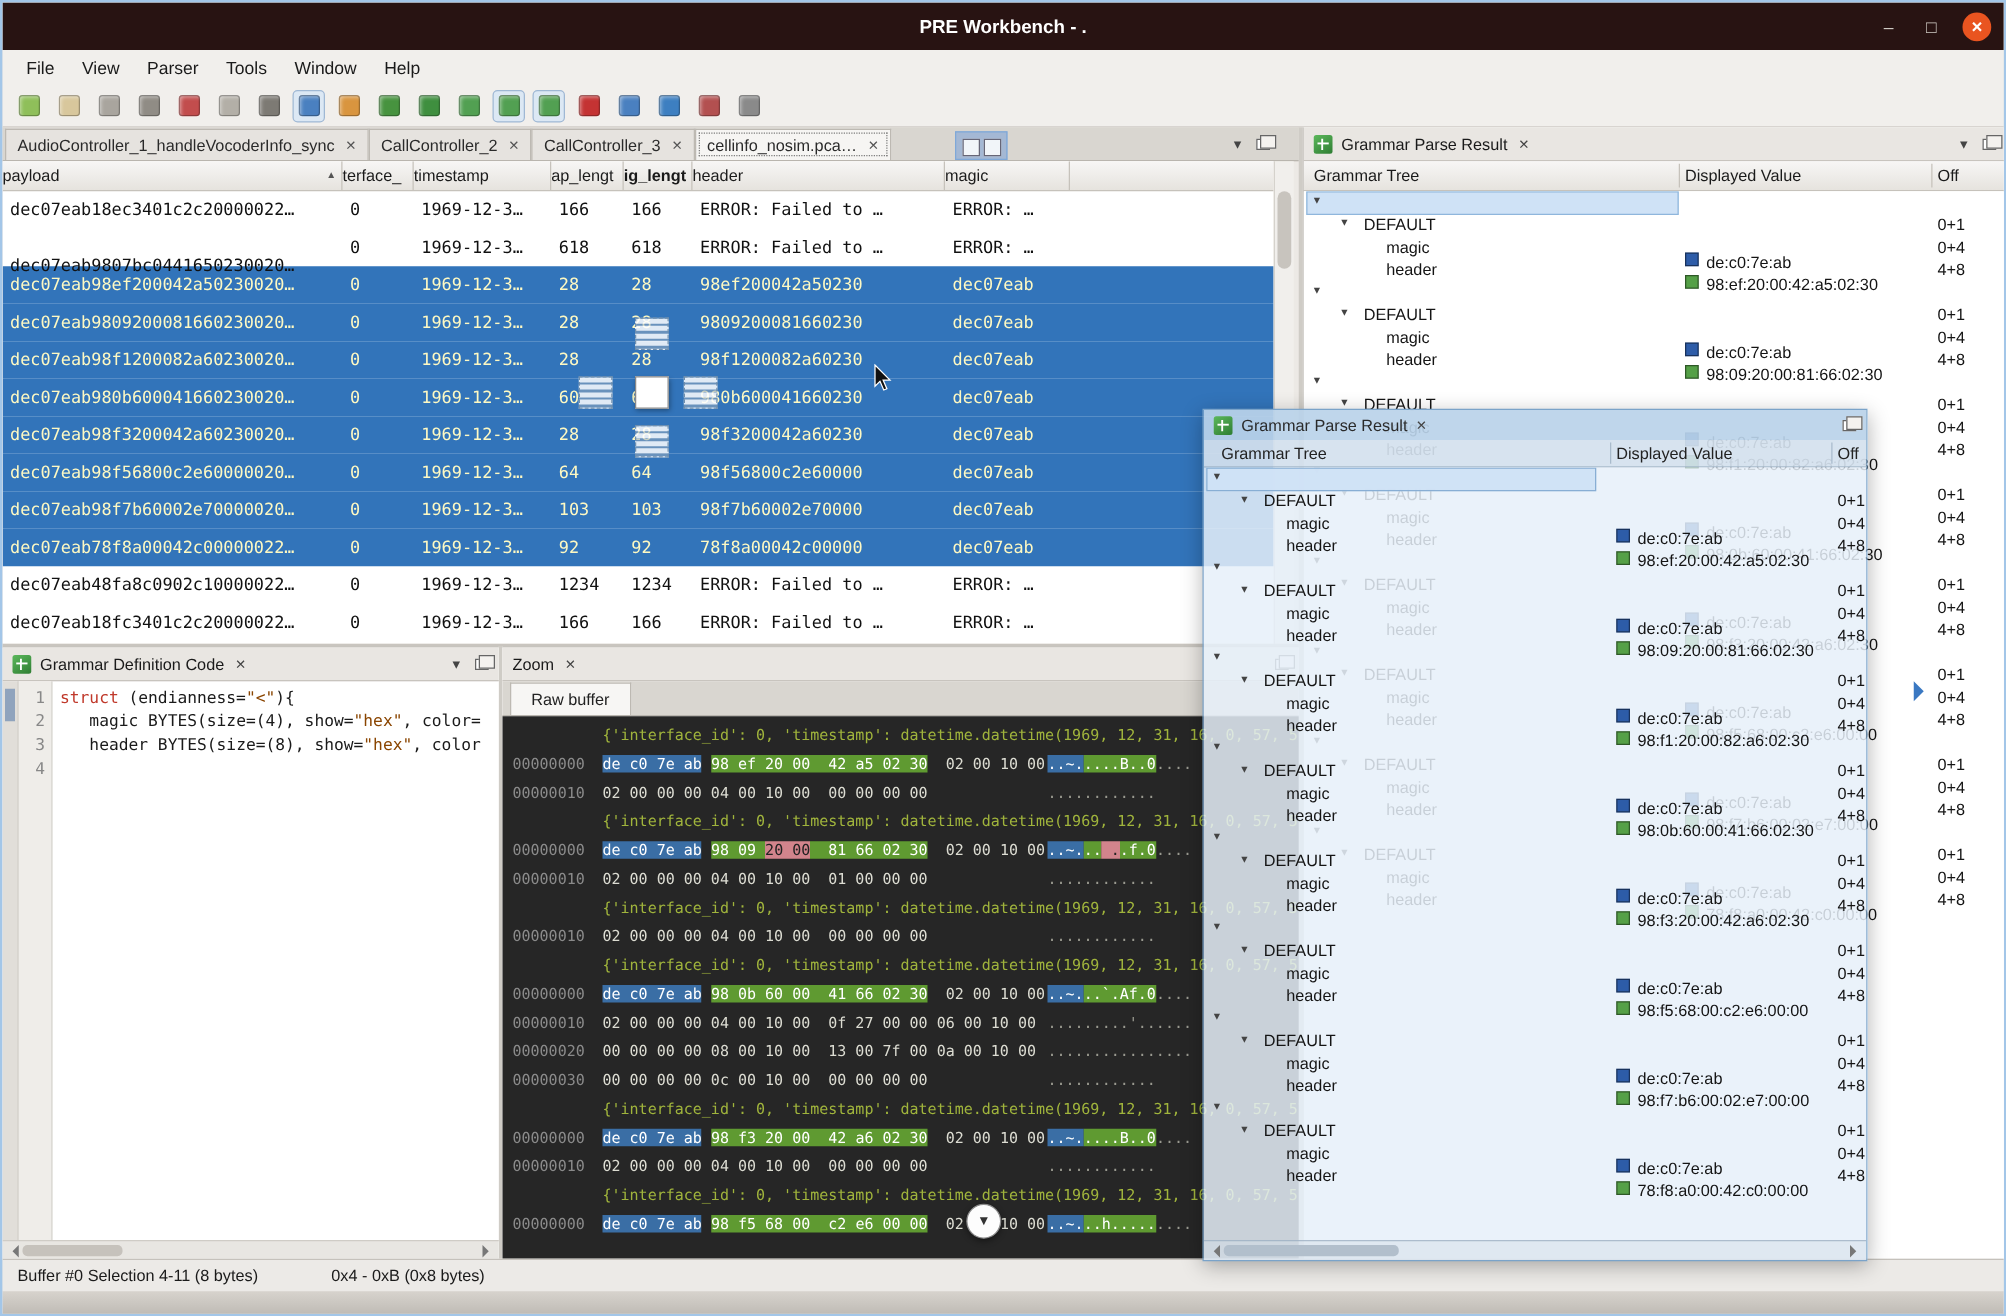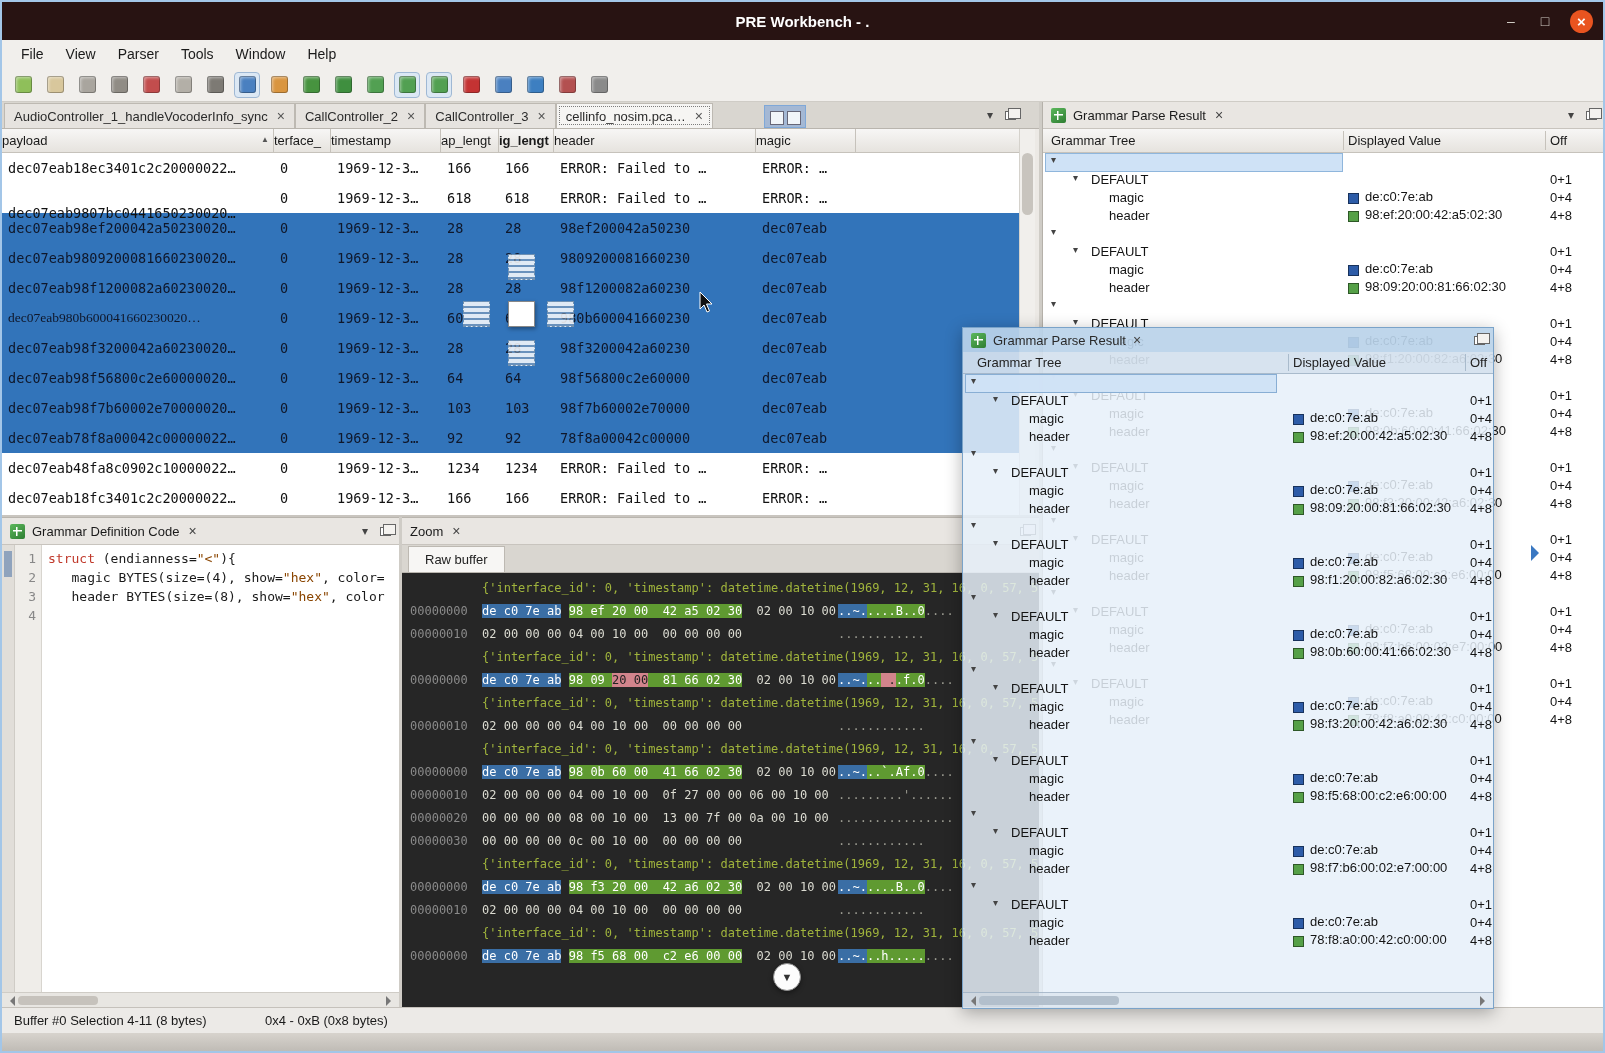--- a/index.html
+++ b/index.html
@@ -31,21 +31,21 @@
   .ddglyph{color:#444;font-size:12px}
   .detach{width:11px;height:9px;border:1px solid #666;position:relative;background:#fff}
   .detach::before{content:"";position:absolute;left:2px;top:-4px;width:11px;height:9px;border:1px solid #666;background:#f4f2ef}
 
   
   .ptable{position:absolute;top:127px;left:0;width:1017px;height:386px;background:#fff;overflow:hidden}
   .ptable-header{display:flex;height:24px;background:linear-gradient(#f7f6f5,#e6e3de);border-bottom:1px solid #c6c2bb;font-size:13px;color:#1a1a1a}
   .pth{border-right:1px solid #c6c2bb;display:flex;align-items:center;justify-content:flex-start;position:relative;flex:none}
   .sortglyph{position:absolute;right:4px;top:6px;font-size:8px;color:#555}
   .prow{display:flex;height:30px;font-family:"DejaVu Sans Mono",monospace;font-size:13.5px;color:#111;align-items:center}
-  .prow.selected{background:var(--selblue);color:#0f172a}
+  .prow.selected{background:var(--selblue);color:#fef9c3}
   .pcell{padding:0 6px;overflow:hidden;white-space:nowrap;flex:none}
   .vscroll{position:absolute;left:1017px;top:127px;width:16px;height:386px;background:#f1efec;border-left:1px solid #d5d2cc}
   .vthumb{position:absolute;top:24px;left:2px;width:11px;height:62px;background:#c8c4be;border-radius:6px}
   .hsplit{position:absolute;top:513px;left:0;width:1037px;height:3px;background:#c9c5bf}
   .vsplit{position:absolute;left:1037px;top:100px;width:3px;height:905px;background:#cfccc6}
   .vsplit2{position:absolute;left:397px;top:515px;width:3px;height:490px;background:#cfccc6}
 
   
   .phead{height:27px;background:#e9e6e2;border-bottom:1px solid #c8c4be;display:flex;align-items:center;gap:7px;padding:0 8px;font-size:13px;color:#1a1a1a;position:relative}
   .phead .close{color:#444;font-size:14px;margin-left:2px}
@@ -94,21 +94,21 @@
   .cols span{position:absolute;top:4px}
   .c1{left:8px}.c2{left:305px}.c3{left:507px}
   .csep{position:absolute;top:2px;bottom:2px;width:1px;background:#c6c2bb}
   .csepa{left:300px}.csepb{left:502px}
   .tbody{position:absolute;top:51px;left:0;right:0;bottom:0;background:#fff;overflow:hidden}
   .trow{position:relative;height:18px;font-size:13px;color:#141414;white-space:nowrap}
   .texp{position:absolute;left:8px;top:1px;font-size:10px;color:#444}
   .tdef .texp{left:30px}
   .tlabel{position:absolute;left:48px;top:1px}
   .tfield .tlabel{left:66px}
-  .tval{position:absolute;left:305px;top:0;display:flex;gap:6px;align-items:flex-end}
+  .tval{position:absolute;left:305px;top:13px;display:flex;gap:6px;align-items:flex-start}
   .tsq{width:11px;height:11px;border:1px solid rgba(0,0,0,.45);flex:none;display:inline-block}
   .toff{position:absolute;left:507px;top:1px}
   .troot.selected::before{content:"";position:absolute;left:2px;top:0;width:296px;height:17px;background:#cfe2f6;border:1px solid #8fb6dc}
   .scroll-right-indicator{position:absolute;left:1529px;top:543px;width:0;height:0;border:8px solid transparent;border-left-color:#3a78c2;z-index:32}
 
   
   .floatwin{position:absolute;left:960px;top:325px;width:532px;height:682px;border:1px solid #7aa3c9;box-shadow:0 4px 16px rgba(0,0,0,.3);z-index:40;overflow:hidden}
   .fhead{height:24px;background:rgba(186,211,233,.92);display:flex;align-items:center;gap:7px;padding:0 8px;font-size:13px;color:#2a2a2a;position:relative}
   .fhead .close{color:#444;font-size:14px}
   .fcols{position:absolute;top:24px;left:0;right:0;height:22px;background:rgba(212,225,238,.92);border-bottom:1px solid rgba(150,170,190,.7);font-size:13px;color:#222;overflow:hidden}
@@ -307,21 +307,21 @@
         <div class="prow selected">
           <div class="pcell" style="width: 272px;">dec07eab98f1200082a60230020…</div>
           <div class="pcell" style="width: 57px;">0</div>
           <div class="pcell" style="width: 110px;">1969-12-3…</div>
           <div class="pcell" style="width: 58px;">28</div>
           <div class="pcell" style="width: 55px;">28</div>
           <div class="pcell" style="width: 202px;">98f1200082a60230</div>
           <div class="pcell" style="width: 100px;">dec07eab</div>
         </div>
         <div class="prow selected">
-          <div class="pcell" style="width: 272px; font-family: Liberation Serif, serif;">dec07eab980b600041660230020…</div>
+          <div class="pcell" style="width: 272px;">dec07eab980b600041660230020…</div>
           <div class="pcell" style="width: 57px;">0</div>
           <div class="pcell" style="width: 110px;">1969-12-3…</div>
           <div class="pcell" style="width: 58px;">60</div>
           <div class="pcell" style="width: 55px;">60</div>
           <div class="pcell" style="width: 202px;">980b600041660230</div>
           <div class="pcell" style="width: 100px;">dec07eab</div>
         </div>
         <div class="prow selected">
           <div class="pcell" style="width: 272px;">dec07eab98f3200042a60230020…</div>
           <div class="pcell" style="width: 57px;">0</div>
@@ -428,20 +428,21 @@
     </div>
     <div class="ztabs">
       <div class="ztab">Raw buffer</div>
     </div>
     <div class="hexview" id="hexview">
         <div class="hmeta">{'interface_id': 0, 'timestamp': datetime.datetime(1969, 12, 31, 16, 0, 57, 57243), 'cap_length': 2</div>
         <div class="hrow"><span class="hoff start">00000000</span><span class="hbytes"><span class="hs b">de c0 7e ab</span><span class="hs "> </span><span class="hs g">98 ef 20 00  42 a5 02 30</span><span class="hs ">  02 00 10 00</span></span><span class="hascii"><span class="hs b">..~.</span><span class="hs g">....B..0</span><span class="hs ">....</span></span></div>
         <div class="hrow"><span class="hoff">00000010</span><span class="hbytes"><span class="hs ">02 00 00 00 04 00 10 00  00 00 00 00</span></span><span class="hascii"><span class="hs ">............</span></span></div>
         <div class="hmeta">{'interface_id': 0, 'timestamp': datetime.datetime(1969, 12, 31, 16, 0, 57, 57244), 'cap_length': 2</div>
         <div class="hrow"><span class="hoff start">00000000</span><span class="hbytes"><span class="hs b">de c0 7e ab</span><span class="hs "> </span><span class="hs g">98 09 </span><span class="hs p">20 00</span><span class="hs g">  81 66 02 30</span><span class="hs ">  02 00 10 00</span></span><span class="hascii"><span class="hs b">..~.</span><span class="hs g">..</span><span class="hs p"> .</span><span class="hs g">.f.0</span><span class="hs ">....</span></span></div>
+        <div class="hrow"><span class="hoff">00000010</span><span class="hbytes"><span class="hs ">02 00 00 00 04 00 10 00  01 00 00 00</span></span><span class="hascii"><span class="hs ">............</span></span></div>
         <div class="hmeta">{'interface_id': 0, 'timestamp': datetime.datetime(1969, 12, 31, 16, 0, 57, 57245), 'cap_length': 2</div>
         <div class="hrow"><span class="hoff">00000010</span><span class="hbytes"><span class="hs ">02 00 00 00 04 00 10 00  00 00 00 00</span></span><span class="hascii"><span class="hs ">............</span></span></div>
         <div class="hmeta">{'interface_id': 0, 'timestamp': datetime.datetime(1969, 12, 31, 16, 0, 57, 57246), 'cap_length': 6</div>
         <div class="hrow"><span class="hoff start">00000000</span><span class="hbytes"><span class="hs b">de c0 7e ab</span><span class="hs "> </span><span class="hs g">98 0b 60 00  41 66 02 30</span><span class="hs ">  02 00 10 00</span></span><span class="hascii"><span class="hs b">..~.</span><span class="hs g">..`.Af.0</span><span class="hs ">....</span></span></div>
         <div class="hrow"><span class="hoff">00000010</span><span class="hbytes"><span class="hs ">02 00 00 00 04 00 10 00  0f 27 00 00 06 00 10 00</span></span><span class="hascii"><span class="hs ">.........'......</span></span></div>
         <div class="hrow"><span class="hoff">00000020</span><span class="hbytes"><span class="hs ">00 00 00 00 08 00 10 00  13 00 7f 00 0a 00 10 00</span></span><span class="hascii"><span class="hs ">................</span></span></div>
         <div class="hrow"><span class="hoff">00000030</span><span class="hbytes"><span class="hs ">00 00 00 00 0c 00 10 00  00 00 00 00</span></span><span class="hascii"><span class="hs ">............</span></span></div>
         <div class="hmeta">{'interface_id': 0, 'timestamp': datetime.datetime(1969, 12, 31, 16, 0, 57, 57259), 'cap_length': 2</div>
         <div class="hrow"><span class="hoff start">00000000</span><span class="hbytes"><span class="hs b">de c0 7e ab</span><span class="hs "> </span><span class="hs g">98 f3 20 00  42 a6 02 30</span><span class="hs ">  02 00 10 00</span></span><span class="hascii"><span class="hs b">..~.</span><span class="hs g">....B..0</span><span class="hs ">....</span></span></div>
         <div class="hrow"><span class="hoff">00000010</span><span class="hbytes"><span class="hs ">02 00 00 00 04 00 10 00  00 00 00 00</span></span><span class="hascii"><span class="hs ">............</span></span></div>

